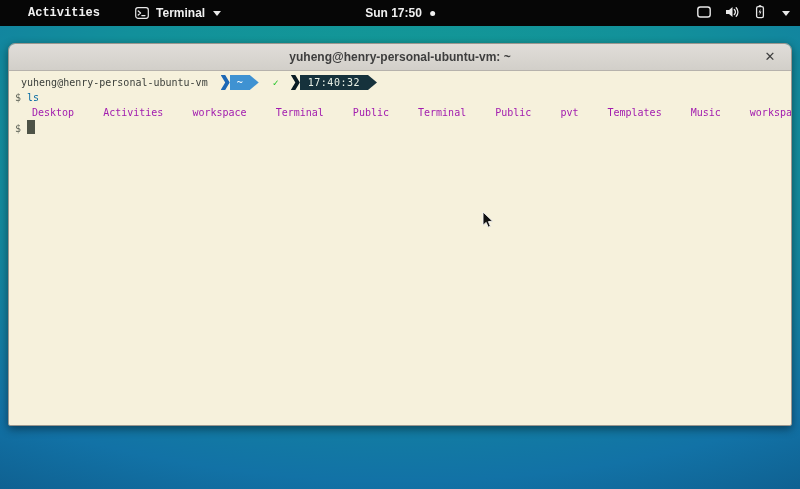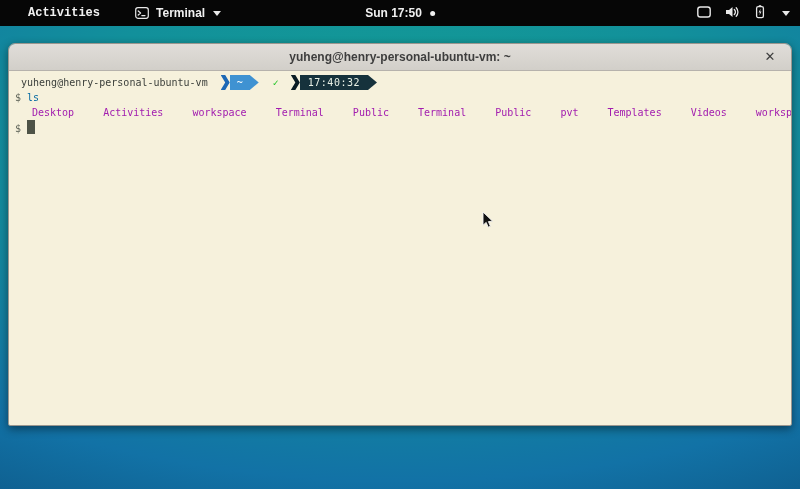--- a/index.html
+++ b/index.html
@@ -119,21 +119,21 @@
         <span class="chev blue-chev"></span><span class="seg blue-body">~</span><span class="tri blue-tri"></span>
         <span class="check">✓</span>
         <span class="chev time-chev"></span><span class="seg time-body">17:40:32</span><span class="tri time-tri"></span>
       </div>
 
       <div class="pline">
         <span class="dollar">$</span><span class="cmd">ls</span>
       </div>
 
       <div class="pline">
-        <span class="dir">Desktop</span><span class="dir">Activities</span><span class="dir">workspace</span><span class="dir">Terminal</span><span class="dir">Public</span><span class="dir">Terminal</span><span class="dir">Public</span><span class="dir">pvt</span><span class="dir">Templates</span><span class="dir">Videos</span><span class="dir">workspace</span>
+        <span class="dir">Desktop</span><span class="dir">Activities</span><span class="dir">workspace</span><span class="dir">Terminal</span><span class="dir">Public</span><span class="dir">Terminal</span><span class="dir">Public</span><span class="dir">pvt</span><span class="dir">Templates</span><span class="dir">Music</span><span class="dir">workspace</span>
       </div>
 
 
       <div class="pline">
         <span class="dollar">$</span><span class="cursor-block"></span>
       </div>
 
     </div>
   </div>
 

